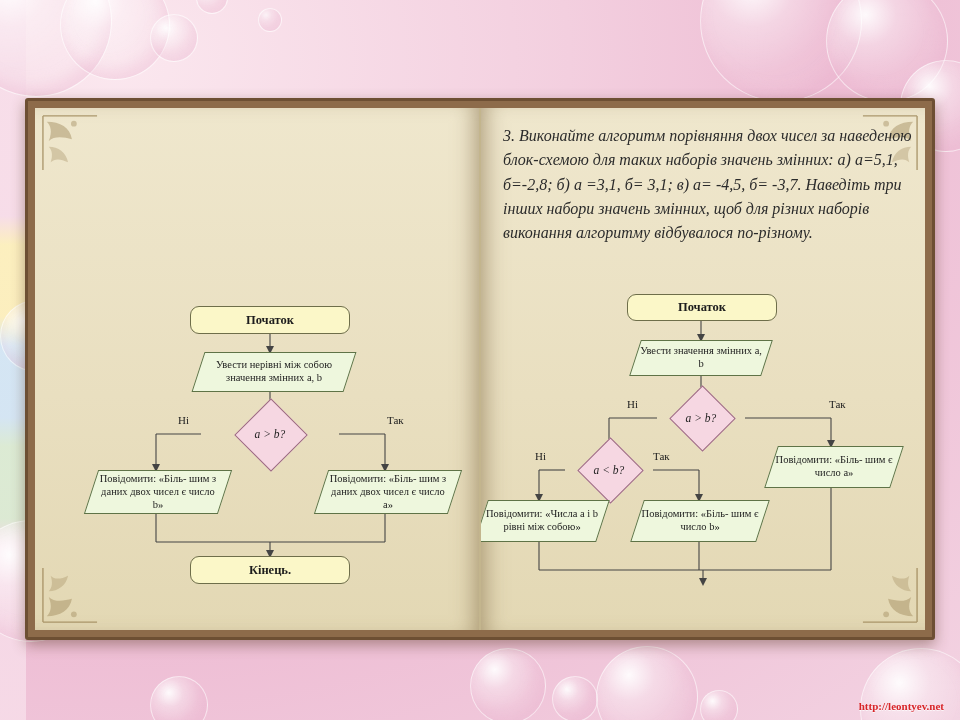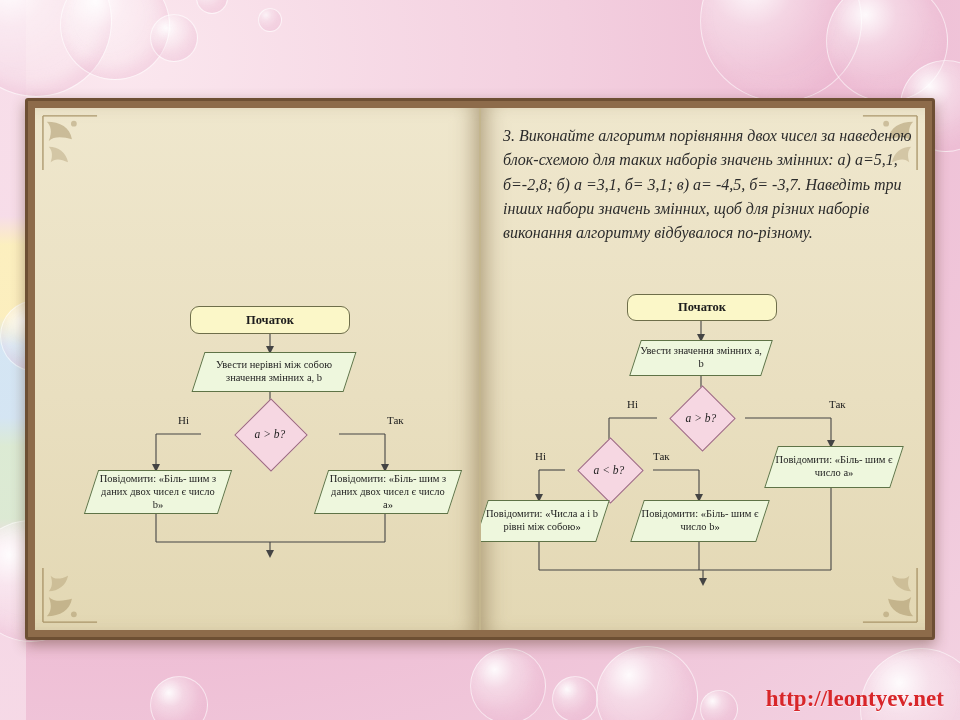--- a/index.html
+++ b/index.html
@@ -140,21 +140,21 @@
     font-size: 11px;
     color: #1d1d1d;
   }
   svg.lines { position: absolute; left: 0; top: 0; overflow: visible; }
   
   #wm {
     position: absolute;
     right: 16px; bottom: 8px;
     font-family: "Liberation Serif", serif;
     font-weight: bold;
-    font-size: 23px;
+    font-size: 11px;
     color: #d8262a;
     text-shadow: 0 1px 0 rgba(255,255,255,.7);
   }
 </style>
 </head>
 <body>
 
 <div id="bg"></div>
 <div id="bg-left-stripes"></div>
 
@@ -236,20 +236,23 @@
       <div class="edge-lbl" style="left:352px;top:306px;">Так</div>
 
       <div class="node par" style="left:56px;top:362px;width:134px;height:44px;">
         <span>Повідомити: «Біль- шим з даних двох чисел є число b»</span>
       </div>
 
       <div class="node par" style="left:286px;top:362px;width:134px;height:44px;">
         <span>Повідомити: «Біль- шим з даних двох чисел є число a»</span>
       </div>
 
+      <div class="node term" style="left:155px;top:448px;width:160px;height:28px;">
+        <span>Кінець.</span>
+      </div>
     </div>
   </div>
 
   <div class="page right">
     <svg class="orn tr" viewBox="0 0 60 60">
       <path d="M2 2 L58 2 M2 2 L2 58" stroke="currentColor" stroke-width="1.4" fill="none"></path>
       <path d="M6 8 C20 8 30 14 32 26 C24 24 14 22 8 28 C12 18 10 12 6 8 Z" fill="currentColor" opacity=".55"></path>
       <path d="M8 34 C18 34 26 40 28 50 C20 46 14 46 10 50 C12 44 12 38 8 34 Z" fill="currentColor" opacity=".4"></path>
       <circle cx="34" cy="10" r="3" fill="currentColor" opacity=".5"></circle>
     </svg>

